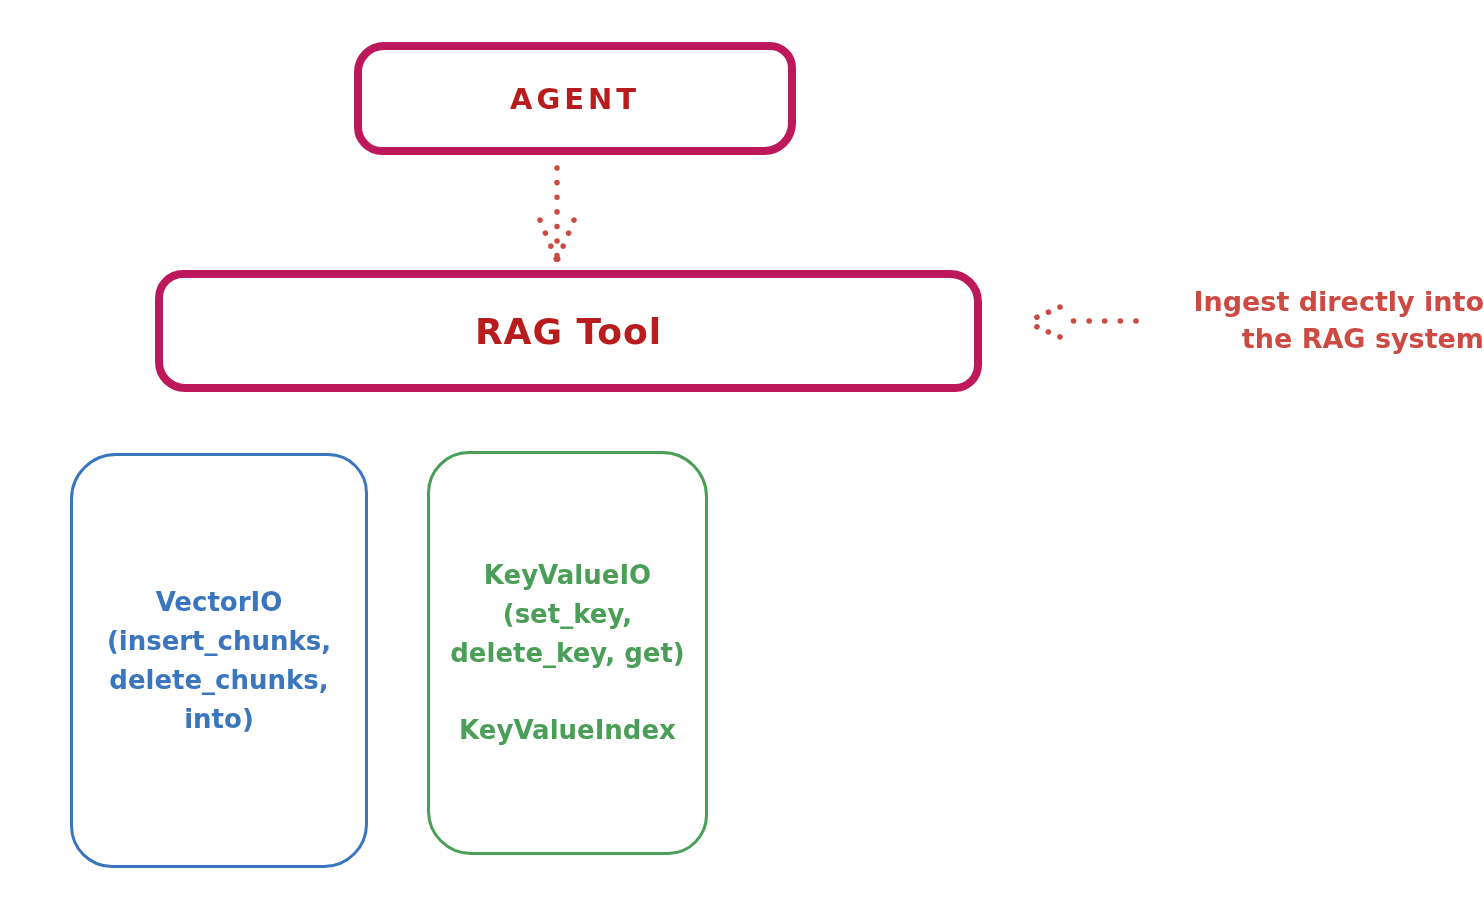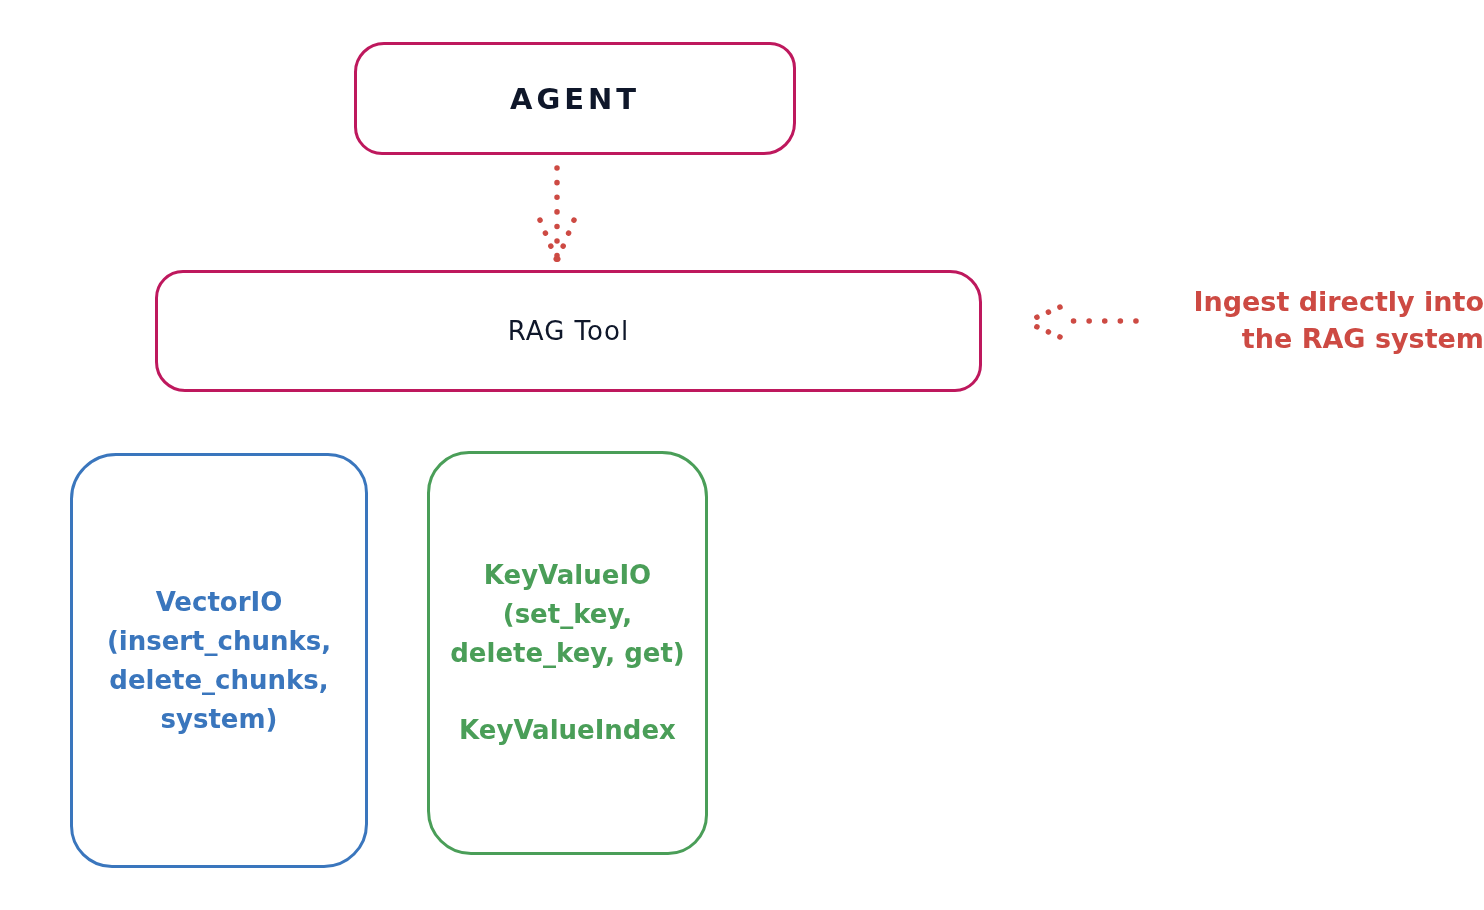--- a/index.html
+++ b/index.html
@@ -17,39 +17,39 @@
   }
   .node {
     position: absolute;
     box-sizing: border-box;
     display: flex;
     align-items: center;
     justify-content: center;
     background: #ffffff;
   }
   .node-black {
-    border: 3px solid #be185d;
-    color: #0f172a;
+    border: 8px solid #be185d;
+    color: #b91c1c;
   }
   .agent-node {
     left: 354px; top: 42px; width: 442px; height: 113px;
     border-radius: 30px 26px 32px 28px;
   }
   .agent-node .label {
     font-size: 29px;
     font-weight: bold;
     letter-spacing: 4px;
   }
   .rag-node {
     left: 155px; top: 270px; width: 827px; height: 122px;
     border-radius: 28px 32px 27px 30px;
   }
   .rag-node .label {
-    font-size: 26px;
-    font-weight: 400;
+    font-size: 36px;
+    font-weight: 700;
     letter-spacing: 1px;
   }
   .store-node {
     flex-direction: column;
     justify-content: center;
     text-align: right;
     font-size: 26px;
     font-weight: 600;
     line-height: 39px;
     border-width: 3px;
@@ -121,21 +121,21 @@
 
   <div class="annotation">
     <div>Ingest directly into</div>
     <div>the RAG system</div>
   </div>
 
   <div class="node store-node vector-node">
     <div>VectorIO</div>
     <div>(insert_chunks,</div>
     <div>delete_chunks,</div>
-    <div>system)</div>
+    <div>into)</div>
   </div>
 
   <div class="node store-node keyvalue-node">
     <div>KeyValueIO</div>
     <div>(set_key,</div>
     <div>delete_key, get)</div>
     <div class="index-label">KeyValueIndex</div>
   </div>
 
 

